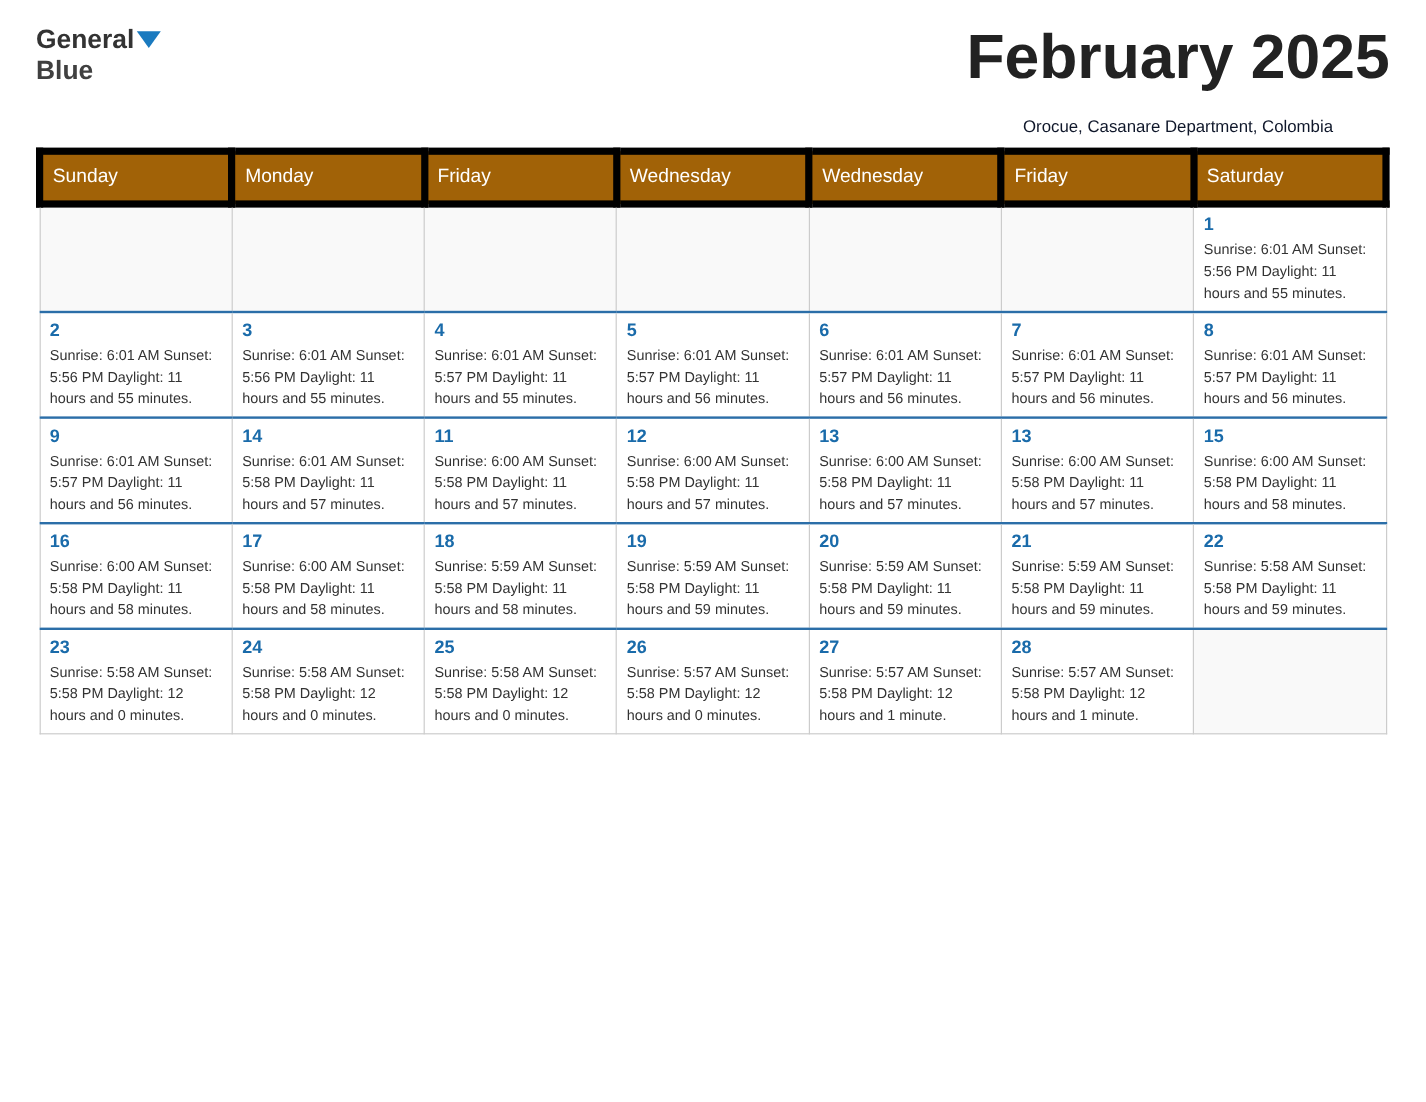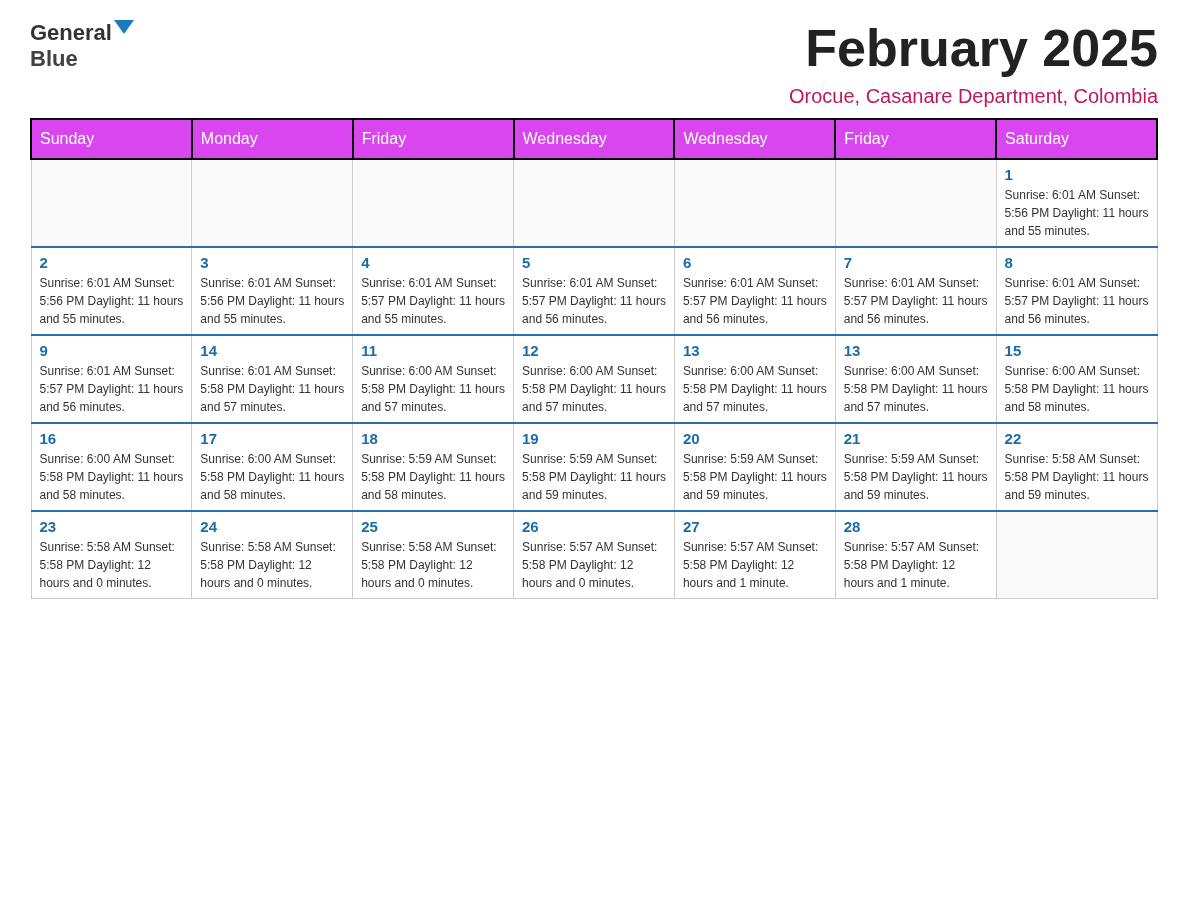--- a/index.html
+++ b/index.html
@@ -17,66 +17,67 @@
       align-items: flex-start;
       margin-bottom: 10px;
     }
     .logo {
       display: flex;
       flex-direction: column;
       align-items: flex-start;
     }
     .logo-text {
       display: flex;
+      align-items: center;
       font-size: 22px;
       font-weight: bold;
       color: #333;
     }
     .logo-general { color: #333; }
     .logo-triangle {
       width: 0;
       height: 0;
       border-left: 10px solid transparent;
       border-right: 10px solid transparent;
       border-top: 14px solid #1a7abf;
       margin: 0 2px;
       display: inline-block;
     }
     .logo-blue {
       color: #404040;
       font-size: 22px;
       font-weight: bold;
     }
     .title-section {
-      text-align: right;
+      text-align: center;
     }
     .month-title {
       font-size: 52px;
       font-weight: bold;
       color: #222;
       line-height: 1.1;
     }
     .location {
-      font-size: 20px;
-      color: #be185d;
-      margin-top: 8px;
+      font-size: 14px;
+      color: #0f172a;
+      margin-top: 20px;
     }
     .calendar {
       width: 100%;
       border-collapse: collapse;
       margin-top: 10px;
     }
     .calendar th {
-      background-color: #d946ef;
+      background-color: #a16207;
       color: #fff;
       padding: 10px 8px;
       text-align: left;
       font-size: 16px;
       font-weight: normal;
-      border: 2px solid #000000;
+      border: 6px solid #000000;
     }
     .calendar td {
       vertical-align: top;
       border: 1px solid #ccc;
       padding: 6px 8px;
       width: 14.28%;
       min-height: 110px;
       font-size: 12.5px;
       color: #333;
     }

